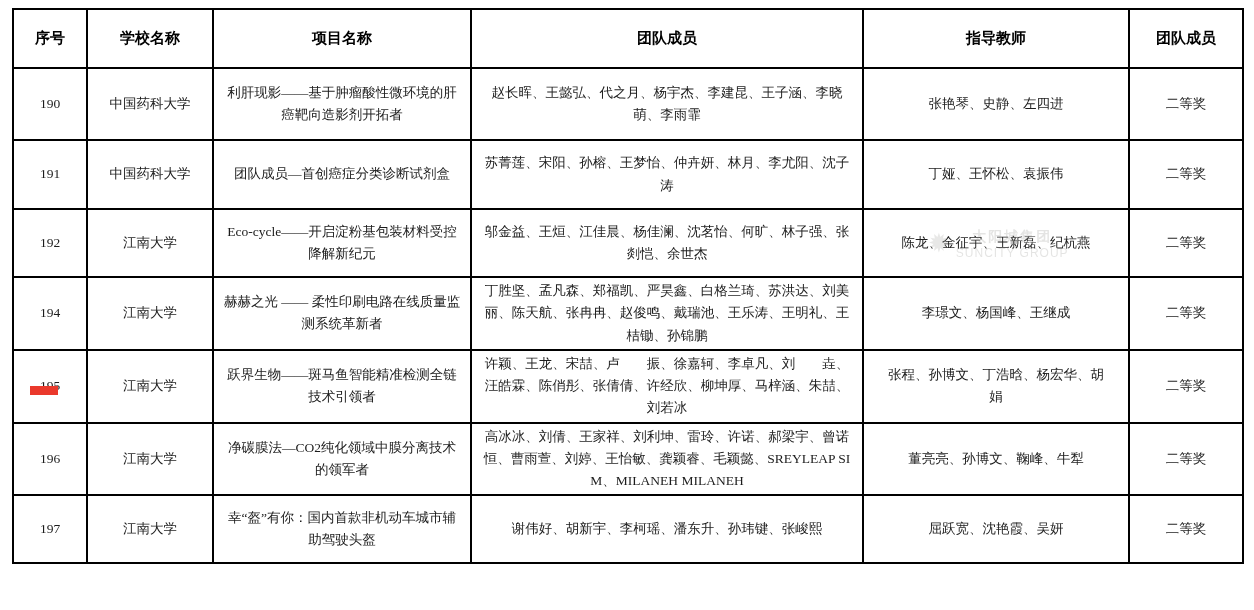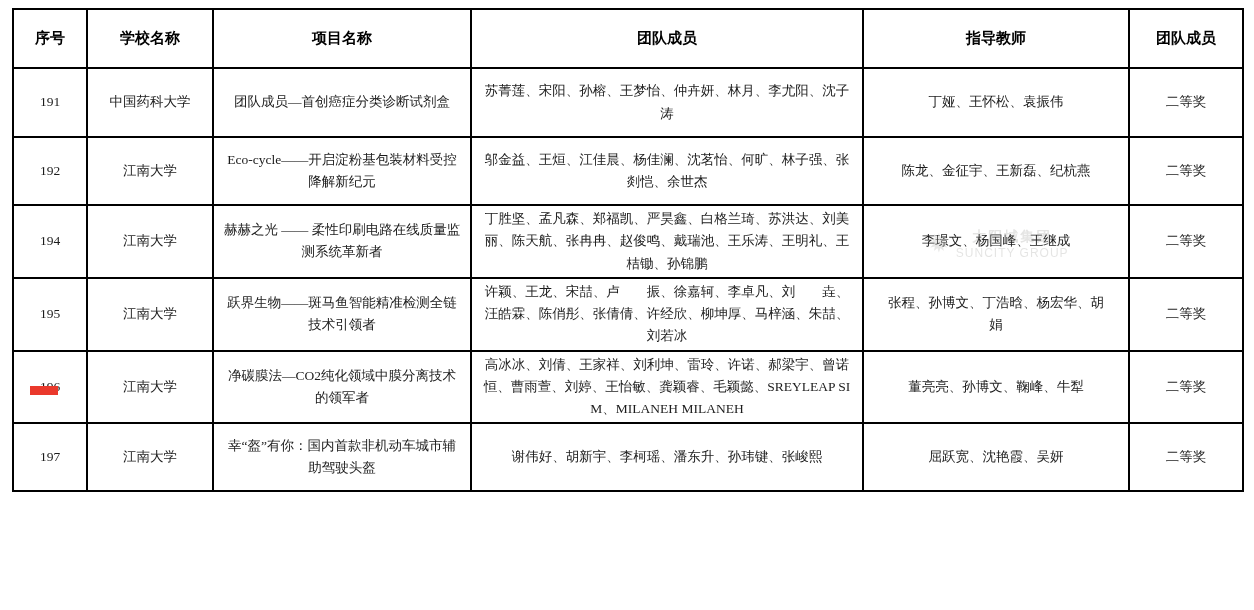--- a/index.html
+++ b/index.html
@@ -73,20 +73,28 @@
       <tr>
         <th>序号</th>
         <th>学校名称</th>
         <th>项目名称</th>
         <th>团队成员</th>
         <th>指导教师</th>
         <th>团队成员</th>
       </tr>
     </thead>
     <tbody>
+      <tr class="r1">
+        <td>190</td>
+        <td>中国药科大学</td>
+        <td>利肝现影——基于肿瘤酸性微环境的肝癌靶向造影剂开拓者</td>
+        <td>赵长晖、王懿弘、代之月、杨宇杰、李建昆、王子涵、李晓萌、李雨霏</td>
+        <td>张艳琴、史静、左四进</td>
+        <td>二等奖</td>
+      </tr>
       <tr class="r2">
         <td>191</td>
         <td>中国药科大学</td>
         <td>团队成员—首创癌症分类诊断试剂盒</td>
         <td>苏菁莲、宋阳、孙榕、王梦怡、仲卉妍、林月、李尤阳、沈子涛</td>
         <td>丁娅、王怀松、袁振伟</td>
         <td>二等奖</td>
       </tr>
       <tr class="r3">
         <td>192</td>

